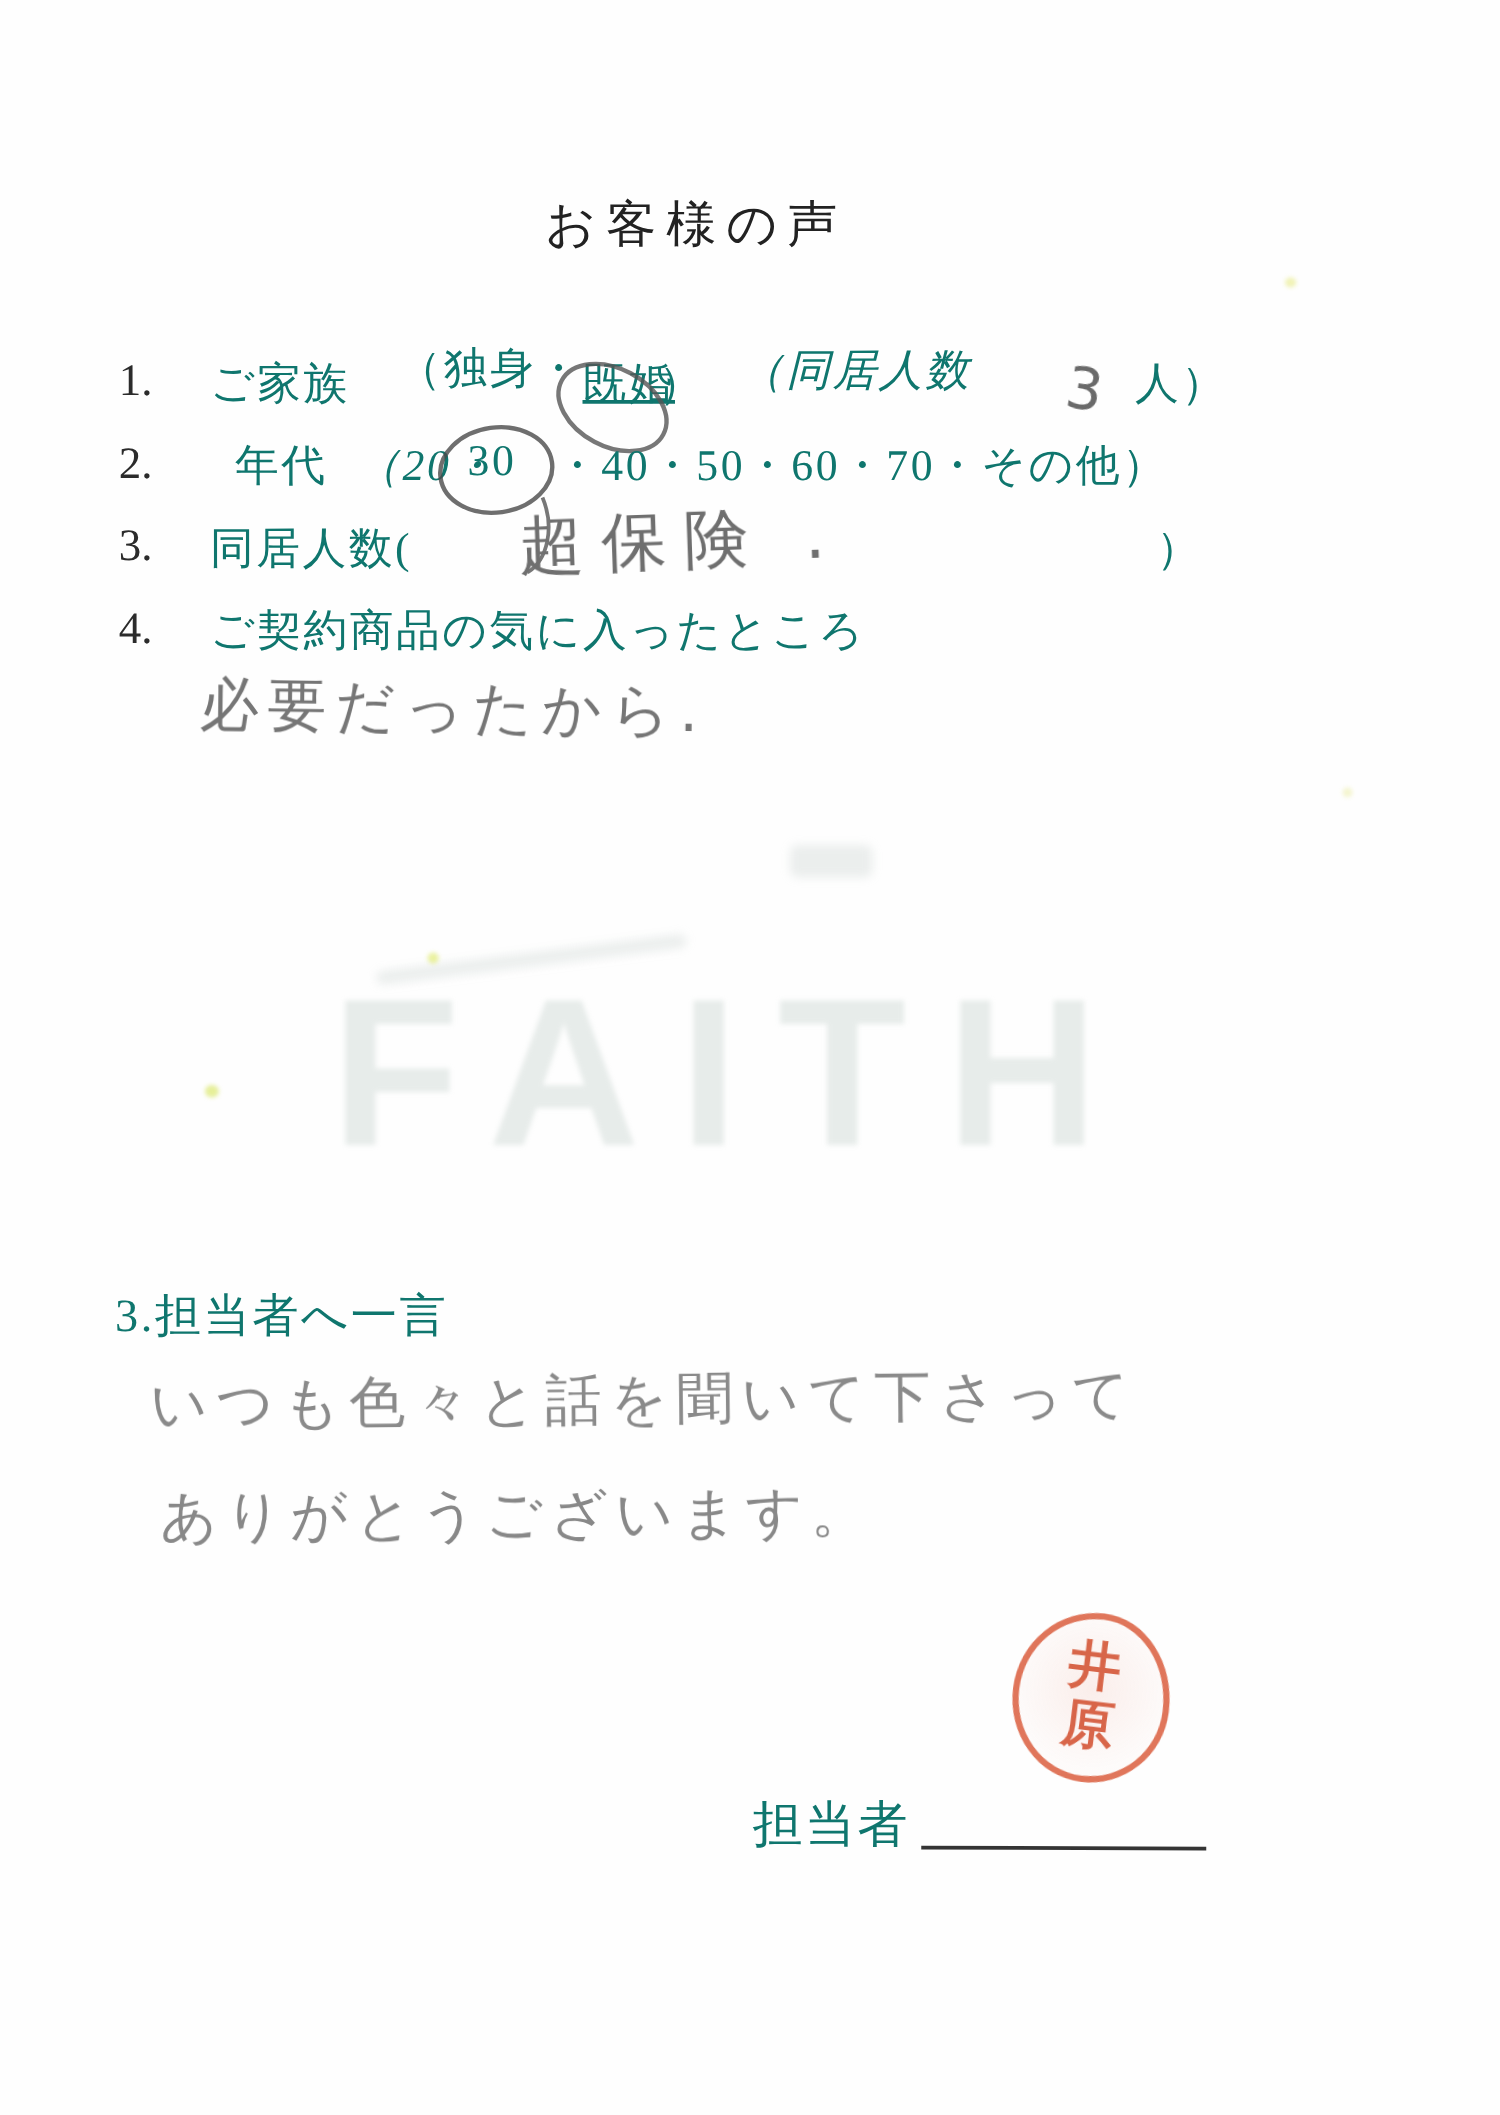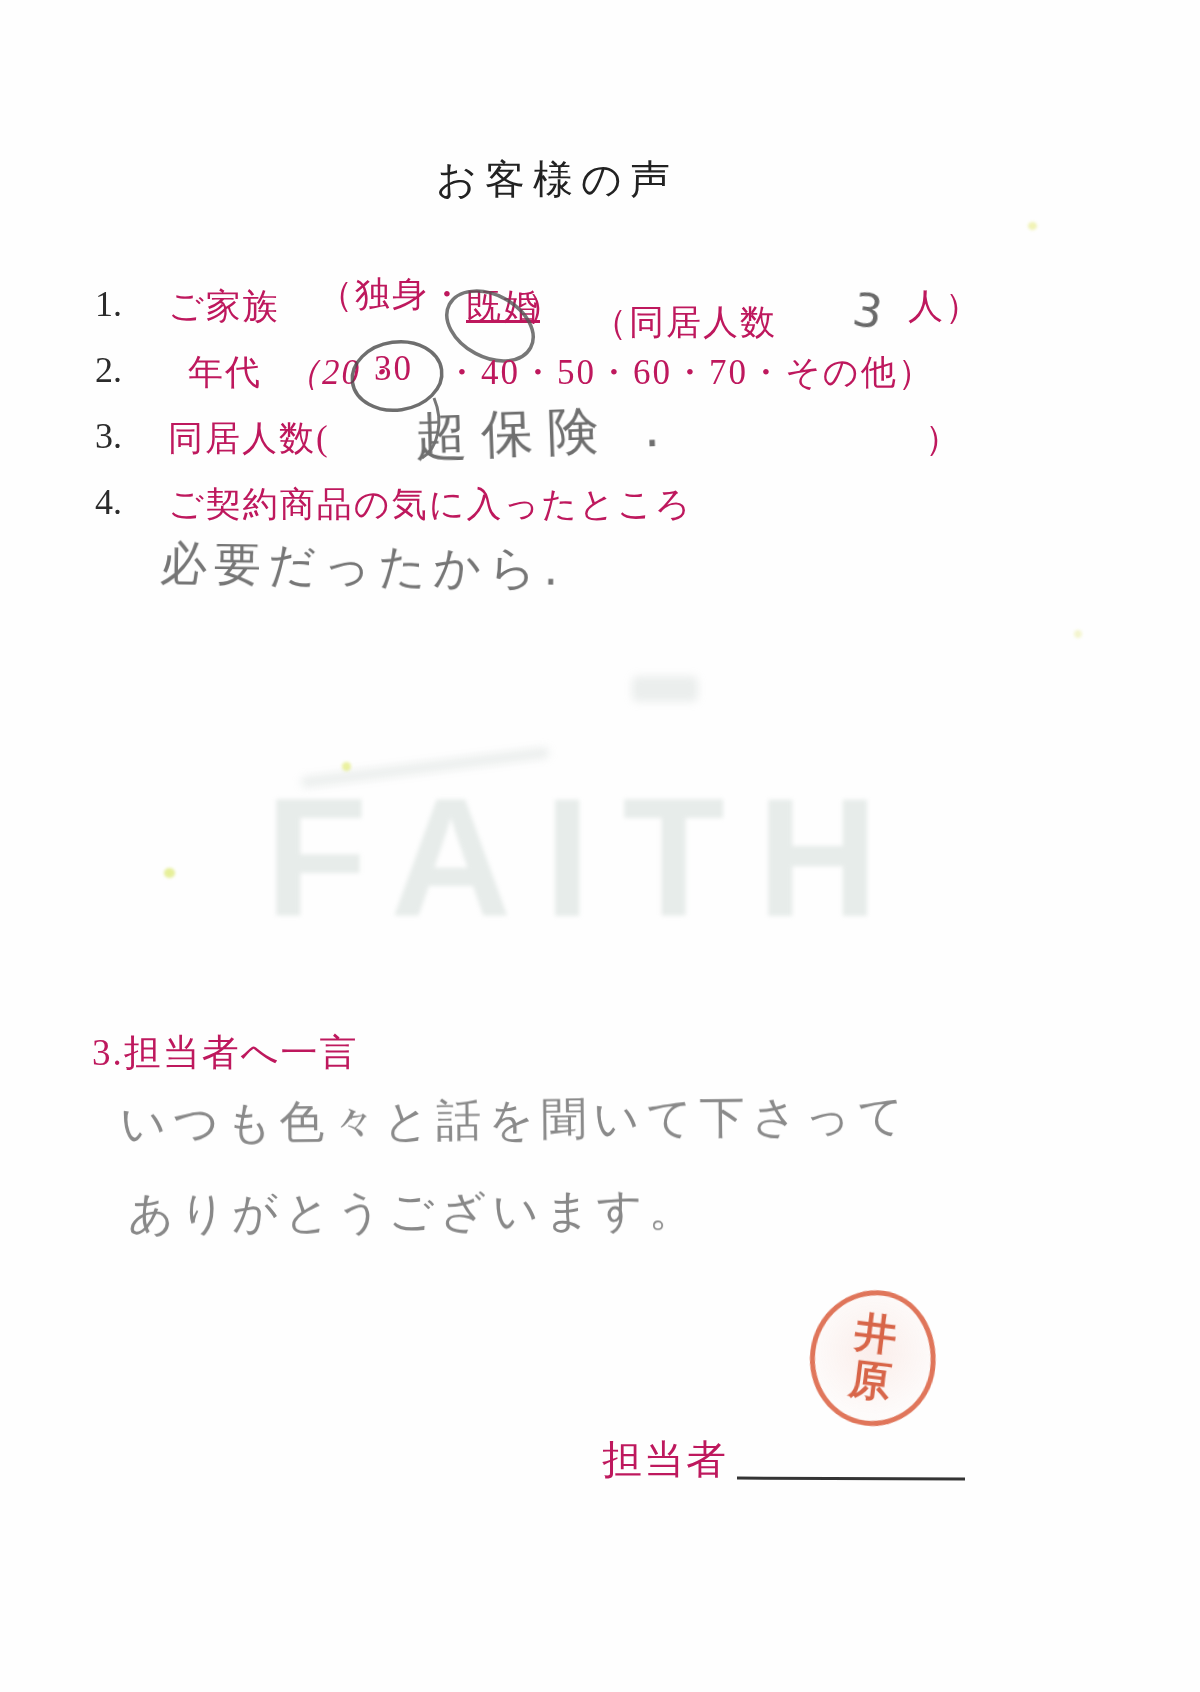--- a/index.html
+++ b/index.html
@@ -4,21 +4,21 @@
 <style>
   html,body{margin:0;padding:0;background:#ffffff;}
   .page{
     position:relative;width:1200px;height:1692px;margin:0 auto;
     background:#fefefe;overflow:hidden;
     font-family:"Liberation Serif","DejaVu Serif",serif;
     color:#2b2b2b;
   }
   .abs{position:absolute;white-space:nowrap;}
   .title{font-size:40px;letter-spacing:8px;color:#222;}
-  .printed{font-size:35px;letter-spacing:2px;color:#be185d;}
+  .printed{font-size:35px;letter-spacing:2px;color:#0f766e;}
   .num{font-size:36px;}
   
   .hand{
     font-family:"DejaVu Sans","Liberation Sans",sans-serif;
     color:#767676;filter:blur(0.35px);
   }
   .hand-count{font-size:46px;transform:rotate(9deg);color:#6a6a6a;}
   .hand-product{font-size:52px;letter-spacing:14px;transform:rotate(-2deg);color:#6f6f6f;}
   .hand-q4{font-size:47px;letter-spacing:7px;transform:rotate(0.8deg);}
   .hand-msg1{font-size:45px;letter-spacing:7px;transform:rotate(-0.6deg);color:#8a8a8a;}
@@ -64,21 +64,21 @@
   <div class="speck" style="left:1074px;top:630px;width:8px;height:8px;background:rgba(233,236,150,0.45);"></div>
 
   <div class="abs title" style="left:436px;top:152px;">お客様の声</div>
 
   <div>
     <span class="abs num" style="left:95px;top:283px;">1.</span>
     <span class="abs printed" style="left:168px;top:283px;">ご家族</span>
     <span class="abs printed" style="left:318px;top:271px;">（独身・</span>
     <span class="abs printed" style="left:466px;top:283px;text-decoration:underline;">既婚</span>
     <span class="abs printed" style="left:527px;top:283px;">）</span>
-    <span class="abs printed" style="left:592px;top:299px;">（同居人数</span>
+    <span class="abs printed" style="left:592px;top:273px;font-style:italic;">（同居人数</span>
     <span class="abs hand hand-count" style="left:853px;top:284px;">3</span>
     <span class="abs printed" style="left:908px;top:283px;">人）</span>
   </div>
 
   <svg class="anno" style="left:430px;top:276px;" width="120" height="95">
     <ellipse cx="60" cy="50" rx="46" ry="31" fill="none" stroke="#555555" stroke-width="3.5" opacity="0.8" transform="rotate(28 60 50)"></ellipse>
   </svg>
 
   <div>
     <span class="abs num" style="left:95px;top:349px;">2.</span>

